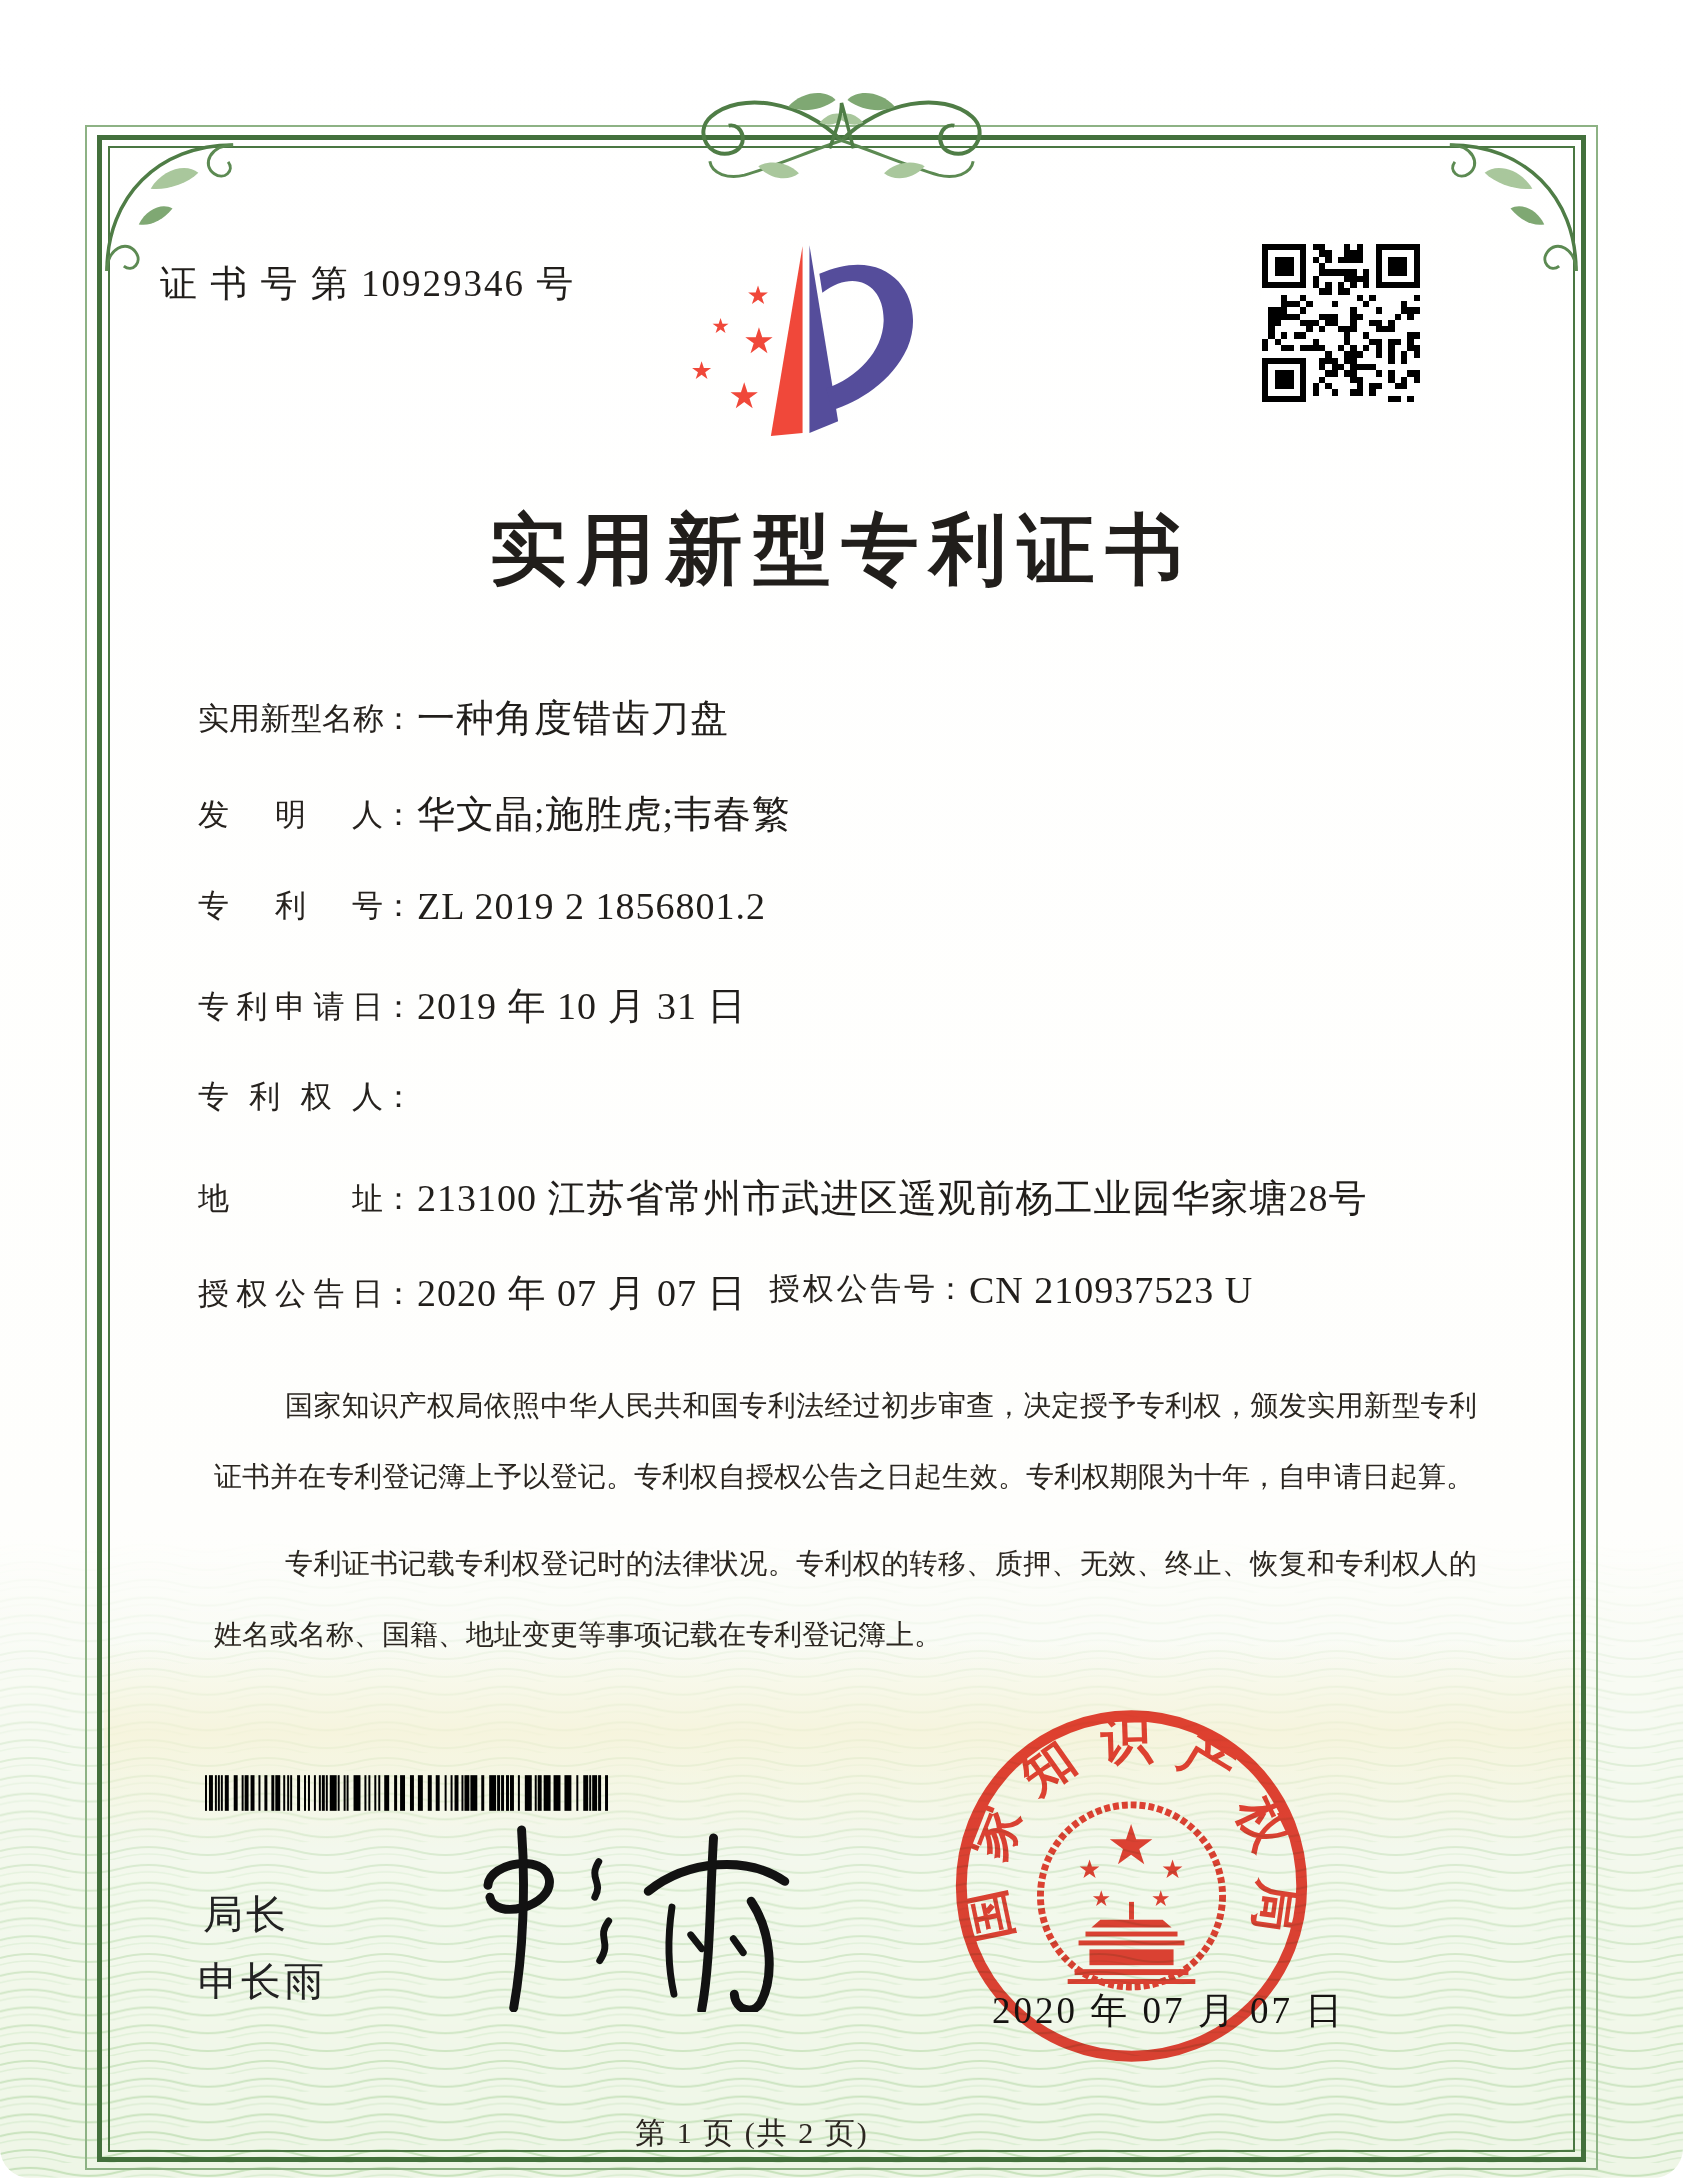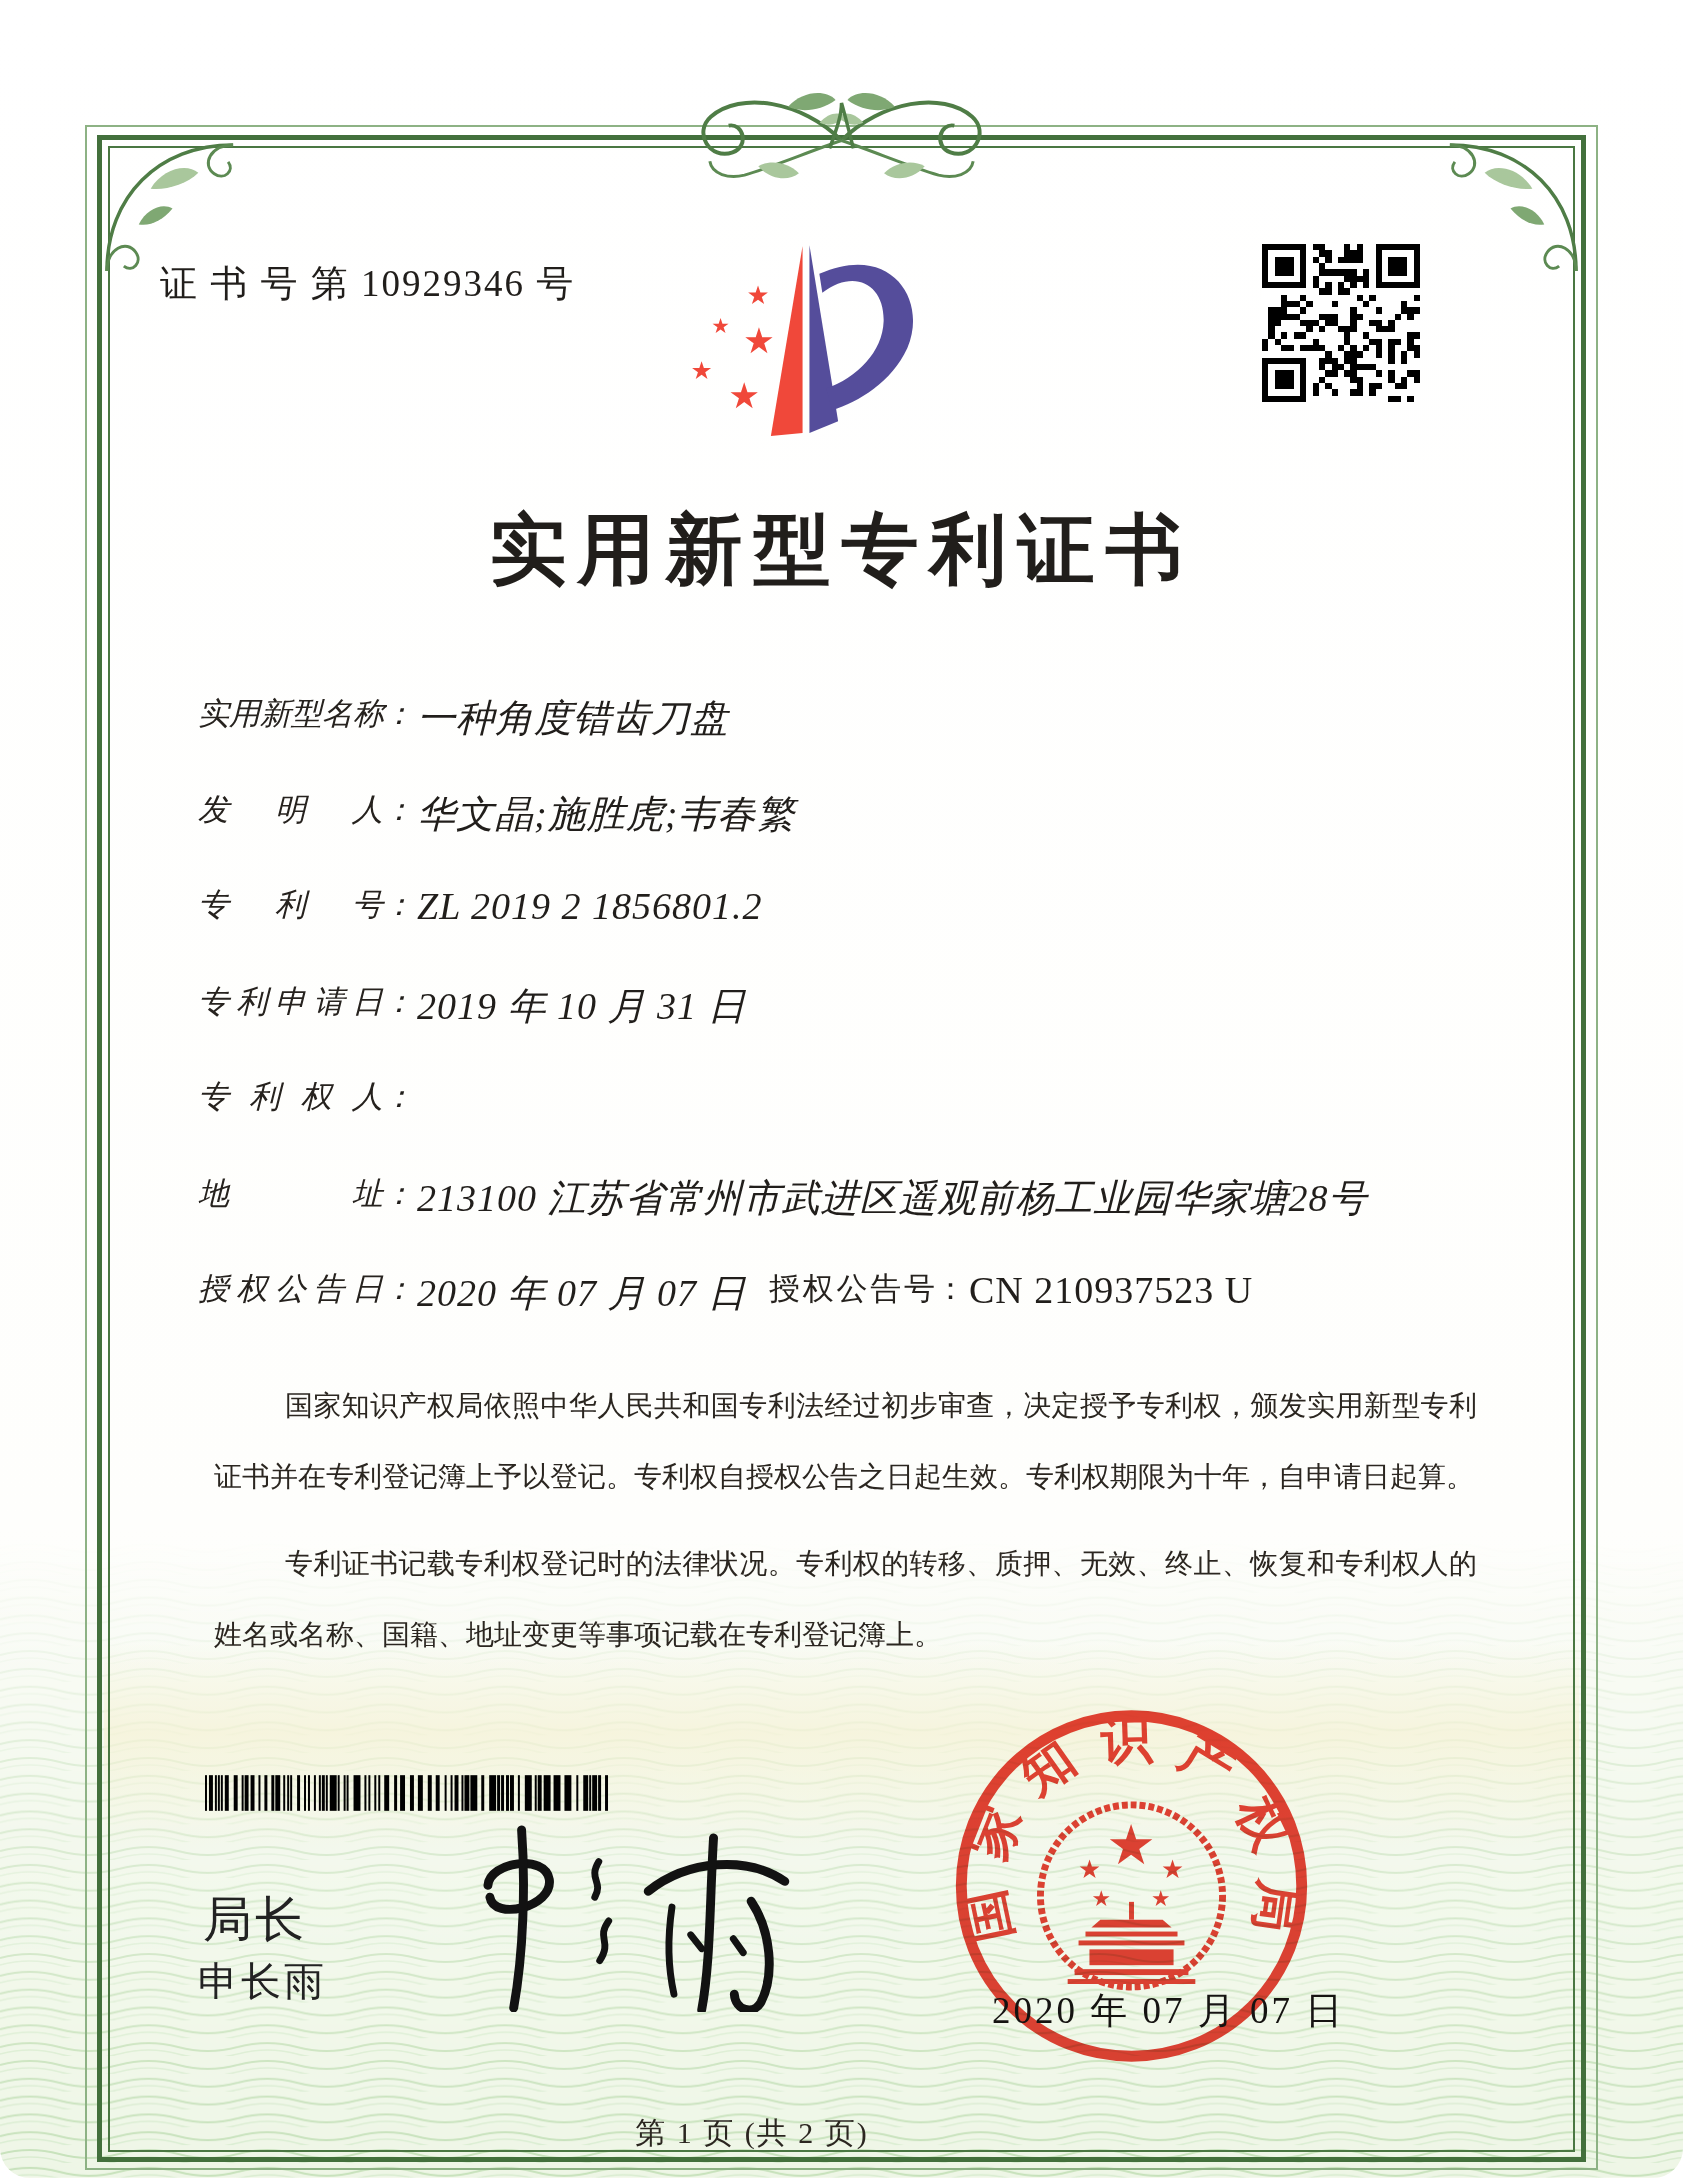--- a/index.html
+++ b/index.html
@@ -23,35 +23,35 @@
   .c-tr{right:99px;top:137px;transform:scaleX(-1);}
   .c-bl{left:99px;bottom:18px;transform:scaleY(-1) scale(1.35);transform-origin:left bottom;}
   .c-br{right:99px;bottom:18px;transform:scale(-1,-1) scale(1.35);transform-origin:right bottom;}
   
   .cert-no{position:absolute;left:160px;top:259px;font-size:37px;letter-spacing:2px;z-index:2;}
   .logo{position:absolute;left:671px;top:230px;z-index:2;}
   .qr{position:absolute;left:1262px;top:244px;width:158px;height:158px;z-index:2;}
   .title{position:absolute;left:0;right:0;top:499px;text-align:center;font-size:77px;font-weight:700;
     letter-spacing:11px;margin:0;z-index:2;}
   
-  .field{position:absolute;left:198px;display:flex;align-items:flex-start;z-index:2;white-space:nowrap;font-style:italic;}
+  .field{position:absolute;left:198px;display:flex;align-items:center;z-index:2;white-space:nowrap;}
   .flabel{display:inline-block;width:185px;font-size:31px;text-align:justify;text-align-last:justify;color:#26221e;}
   .fcolon{font-size:31px;width:34px;}
   .fvalue{font-size:38px;letter-spacing:1px;}
   .f1{top:693px;} .f2{top:789px;} .f3{top:884px;} .f4{top:981px;}
   .f5{top:1076px;} .f6{top:1173px;} .f7{top:1268px;}
   .field2{position:absolute;left:769px;top:1268px;display:flex;align-items:flex-start;z-index:2;white-space:nowrap;}
   .field2 .flabel{width:166px;}
   
   .paras{position:absolute;left:198px;top:1354px;width:1295px;z-index:2;}
   .paras p{margin:16px;font-size:28px;line-height:71px;text-align:justify;text-indent:71px;color:#2b2620;}
   
   .barcode{position:absolute;left:205px;top:1775px;z-index:2;}
   .signer-title{position:absolute;left:203px;top:1887px;font-family:"Liberation Sans",sans-serif;
-    font-size:49px;letter-spacing:3px;color:#222;z-index:2;}
+    font-size:40px;letter-spacing:3px;color:#222;z-index:2;}
   .signer-name{position:absolute;left:198px;top:1954px;font-family:"Liberation Sans",sans-serif;
     font-size:40px;letter-spacing:3px;color:#222;z-index:2;}
   .signature{position:absolute;left:450px;top:1824px;z-index:3;}
   .seal{position:absolute;left:941px;top:1698px;z-index:3;mix-blend-mode:multiply;opacity:.95;}
   .seal-date{position:absolute;left:992px;top:1986px;font-size:37px;letter-spacing:3px;color:#151311;z-index:4;}
   .footer{position:absolute;left:554px;width:396px;top:2113px;text-align:center;font-size:30px;
     letter-spacing:2px;z-index:2;color:#2b2620;}
 </style>
 </head>
 <body>

